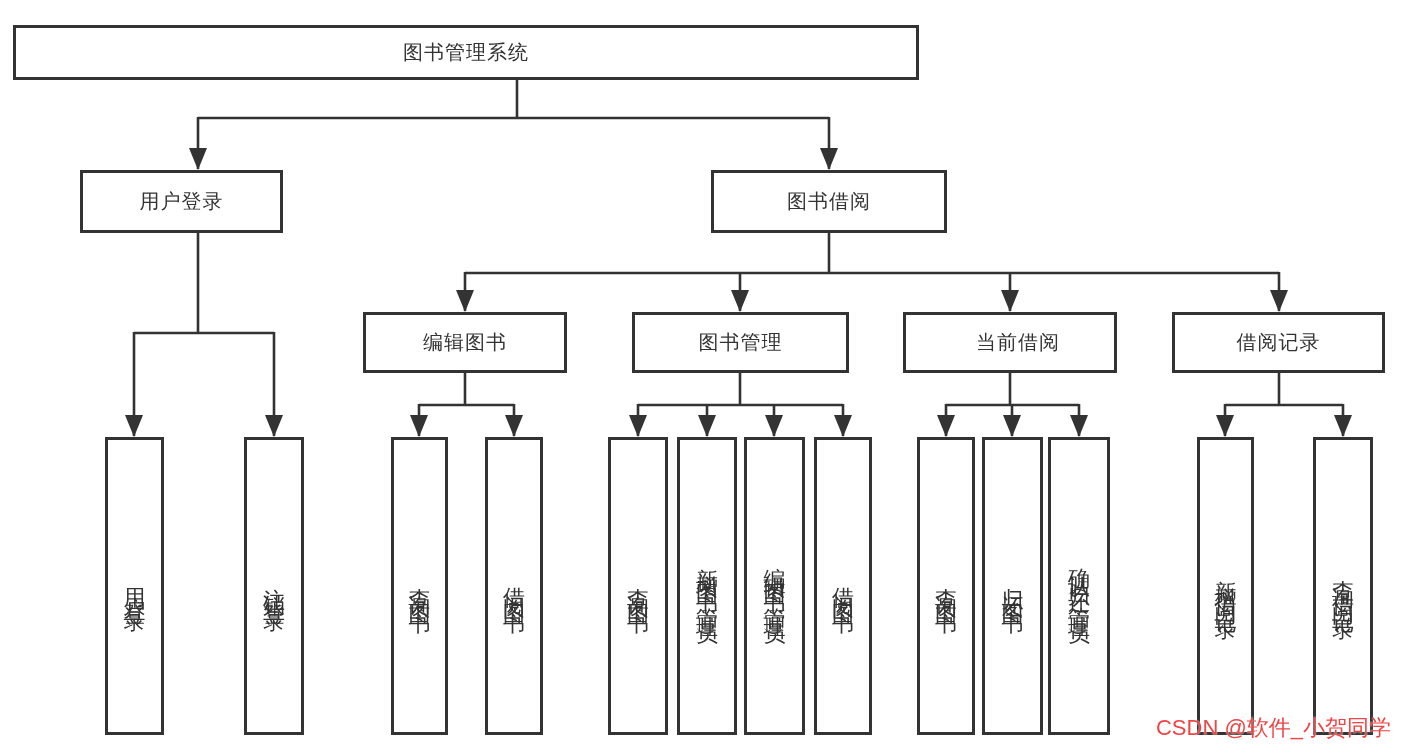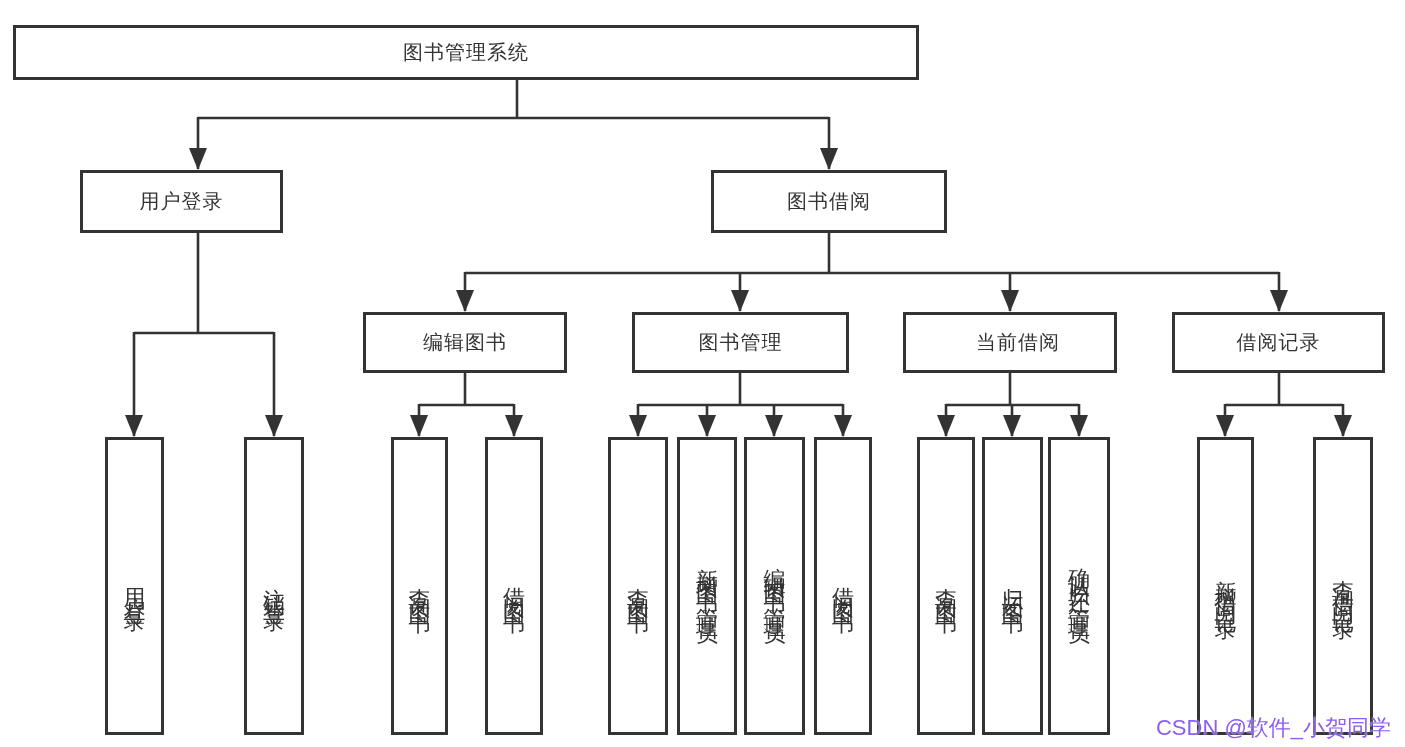--- a/index.html
+++ b/index.html
@@ -71,21 +71,21 @@
   #leaf-9  { left: 982px;  width: 61px; }
   #leaf-10 { left: 1048px; width: 62px; }
   #leaf-11 { left: 1197px; width: 57px; }
   #leaf-12 { left: 1313px; width: 60px; }
 
   .watermark {
     position: absolute;
     right: 14px;
     bottom: 4px;
     font-size: 22px;
-    color: #8b5cf6;
+    color: #ef4444;
     text-shadow: 0 0 2px #ffffff;
     white-space: nowrap;
   }
 </style>
 </head>
 <body>
 
 <div class="canvas">
 
   <svg class="wires" viewBox="0 0 1405 747" xmlns="http://www.w3.org/2000/svg">

